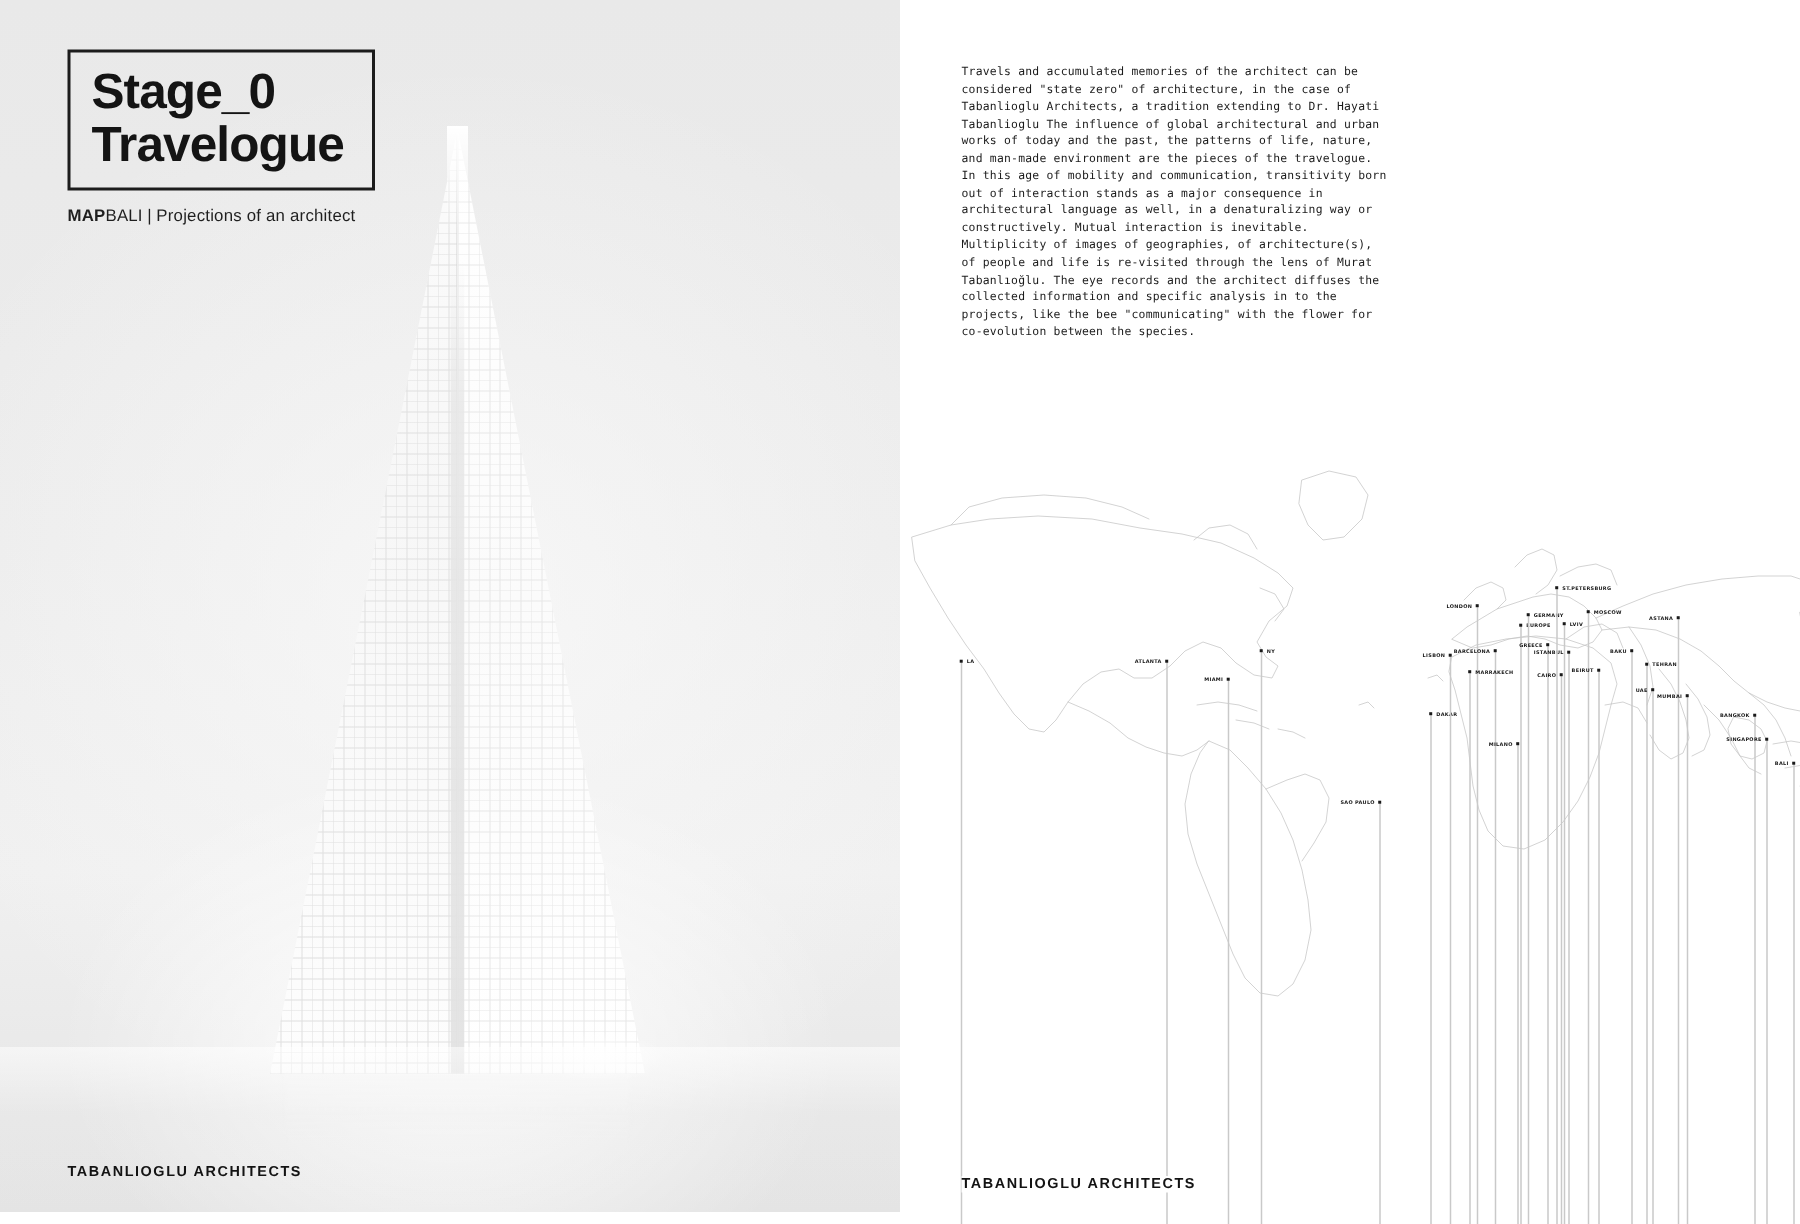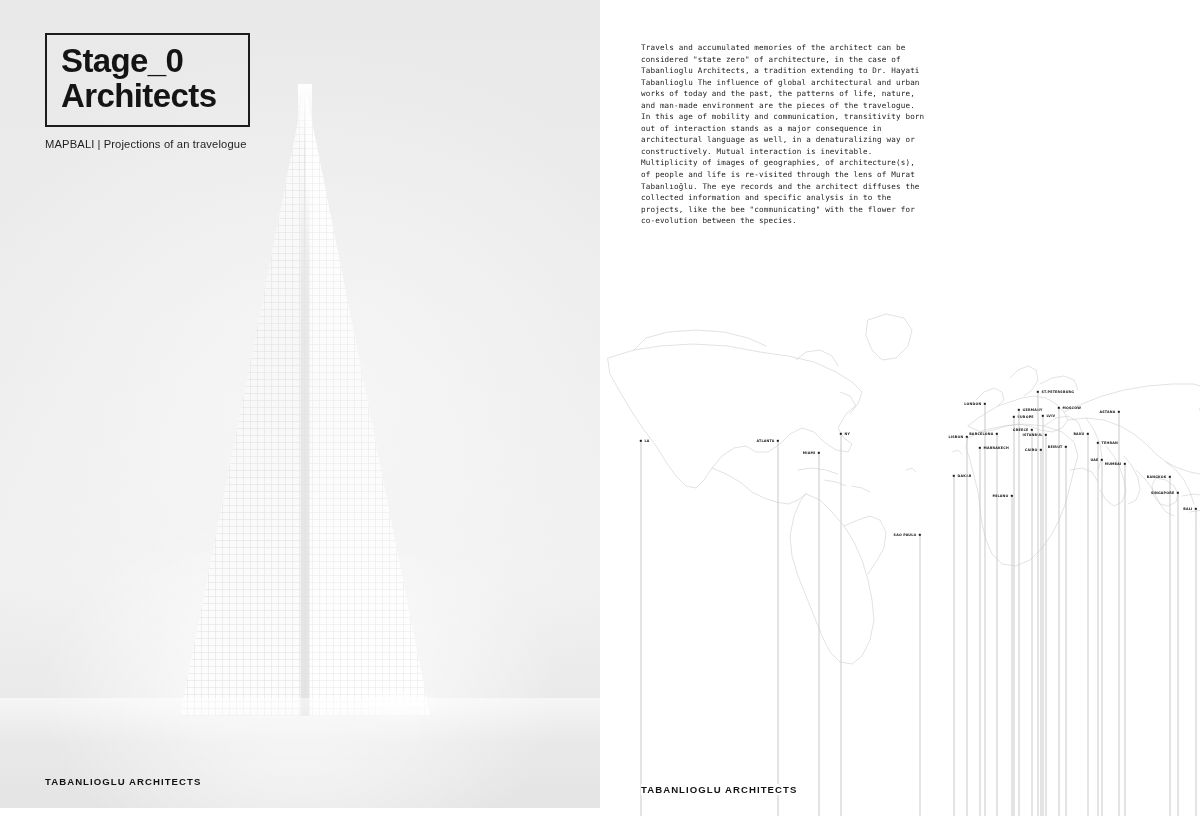--- a/index.html
+++ b/index.html
@@ -65,21 +65,21 @@
     color: #141414;
     white-space: nowrap;
   }
   #title-sub {
     margin-top: 11px;
     font-size: 11.2px;
     color: #1f1f1f;
     letter-spacing: 0.15px;
     white-space: nowrap;
   }
-  #title-sub .b { font-weight: 400; }
+  #title-sub .b { font-weight: 700; }
   #title-sub .sep { margin: 0 3px; }
 
   
   #sculpture {
     position: absolute;
     left: 180px;
     bottom: 92px;
     width: 250px;
     height: 630px;
   }
@@ -237,24 +237,24 @@
       </div>
       <div class="refl"></div>
       <div class="hotspot"></div>
     </div>
 
     <div class="floor"></div>
 
     <div id="title-block">
       <div id="title-frame">
         <div class="line">Stage_0</div>
-        <div class="line">Architects</div>
+        <div class="line">Travelogue</div>
       </div>
       <div id="title-sub">
-        <span class="b">MAP</span><span>BALI</span><span class="sep">|</span><span>Projections of an travelogue</span>
+        <span class="b">MAP</span><span>BALI</span><span class="sep">|</span><span>Projections of an architect</span>
       </div>
     </div>
 
     <div class="footer" id="footer-left">TABANLIOGLU ARCHITECTS</div>
   </div>
 
   <div id="right-panel">
 
     <div id="intro-text">Travels and accumulated memories of the architect can be
 considered "state zero" of architecture, in the case of

